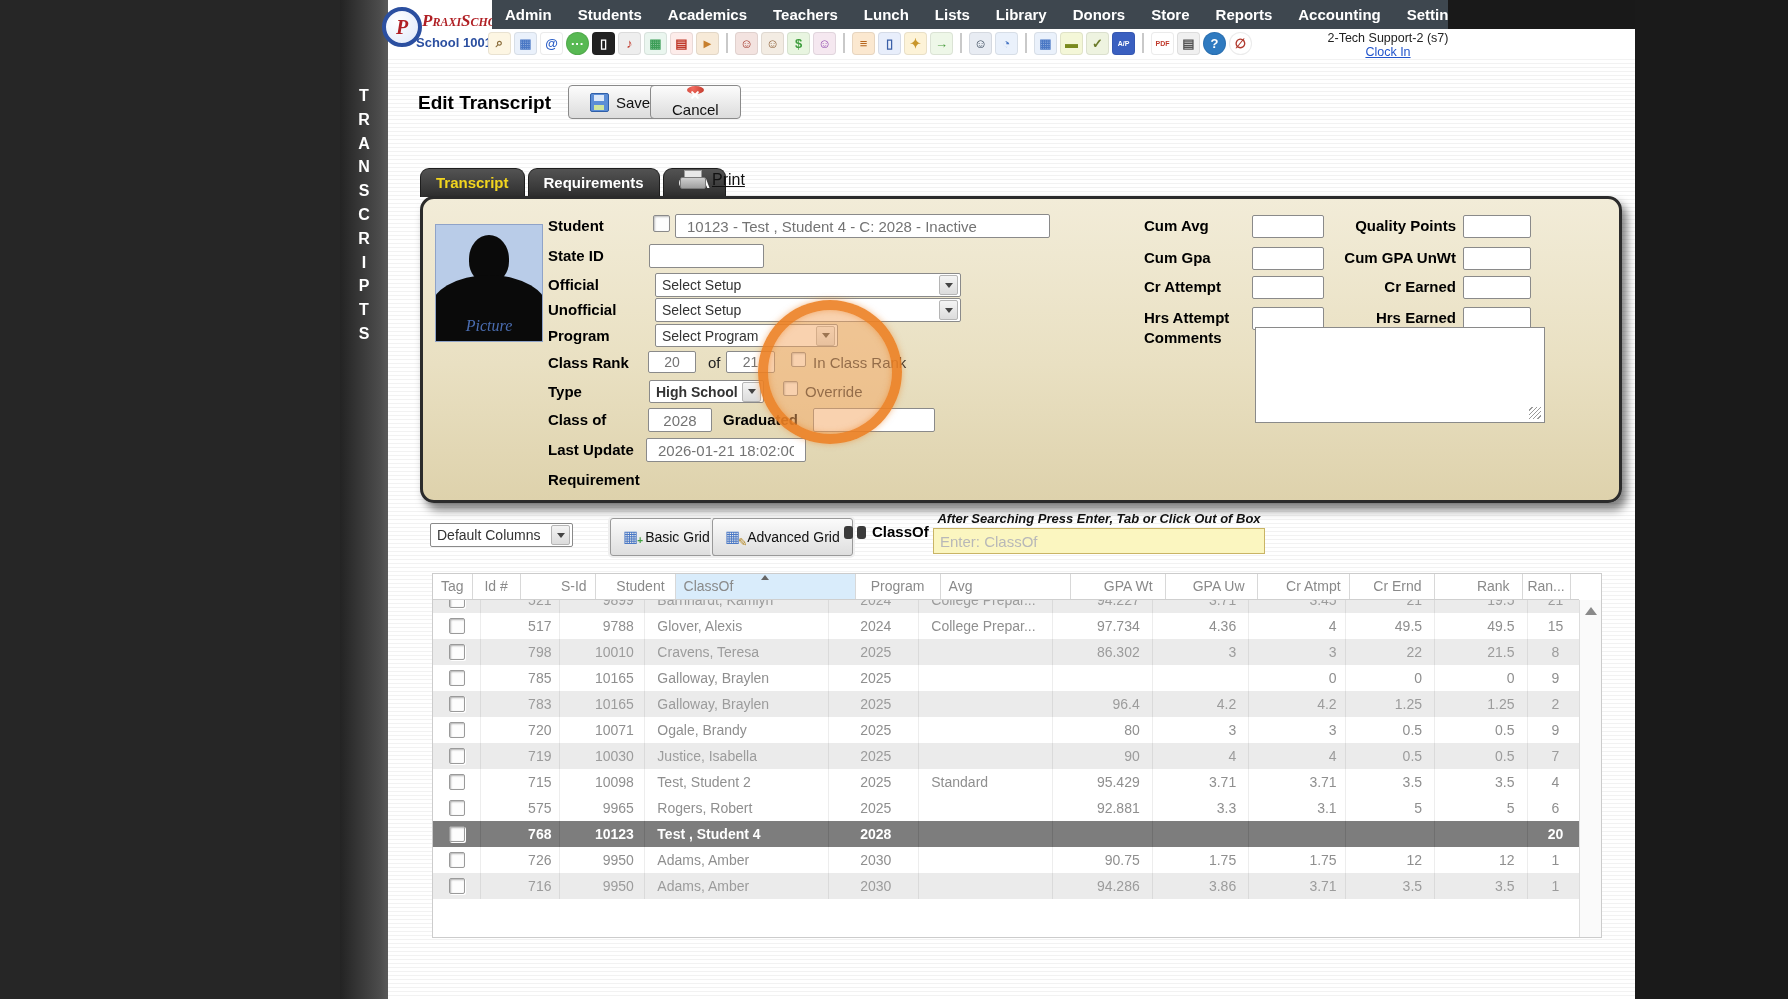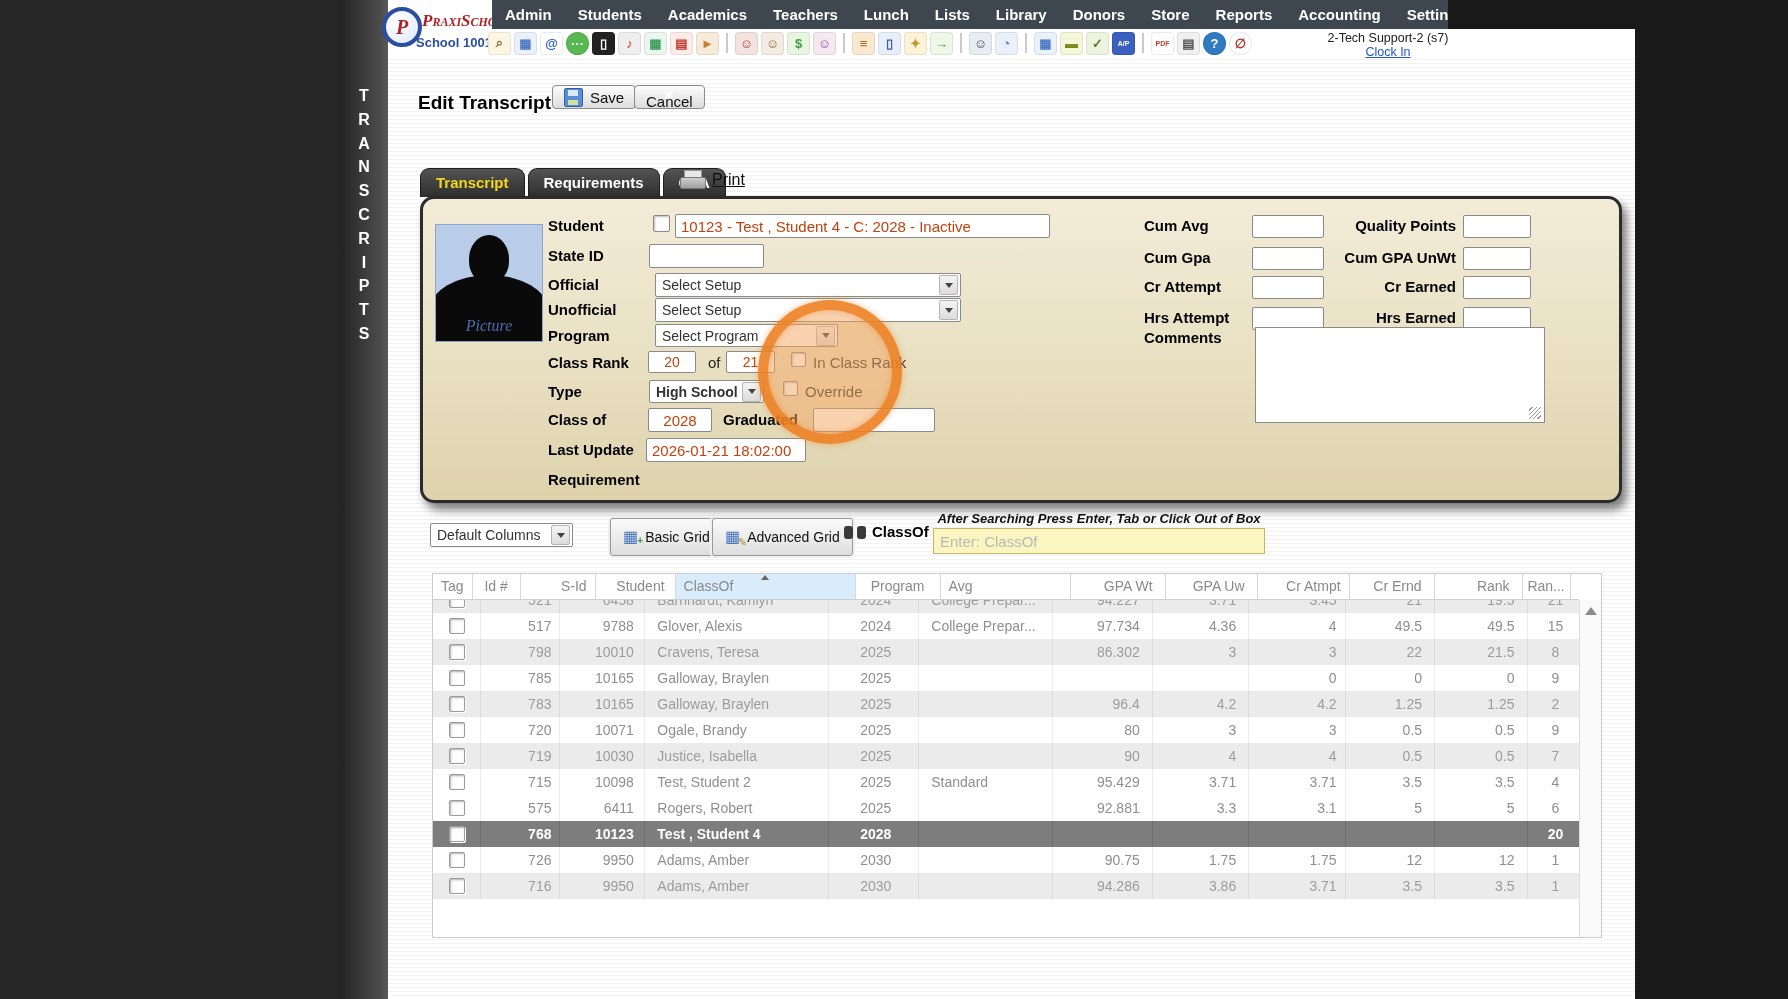--- a/index.html
+++ b/index.html
@@ -35,21 +35,21 @@
        font-size:13px;font-weight:bold;cursor:pointer;border:1px solid rgba(0,0,0,0.08);}
   .tb-item[data-state="divider"]{width:2px;height:20px;background:#c9c9c9;border:none;border-radius:0;margin:0 4px;cursor:default;}
   .tb-item[data-size="s"] .tb-glyph{font-size:7px;letter-spacing:0;}
   .user-block{position:absolute;left:900px;top:31px;width:200px;text-align:center;font-size:12.5px;color:#222;}
   .clockin{color:#2255cc;text-decoration:underline;cursor:pointer;font-size:12.5px;}
   
   .main{position:absolute;left:0;top:56px;width:1247px;height:943px;}
   .page-title{position:absolute;left:30px;top:36px;font-size:19px;font-weight:bold;color:#000;}
   .btn{position:absolute;display:inline-flex;align-items:center;gap:7px;
        background:linear-gradient(180deg,#fcfcfc,#dcdcdc);border:1px solid #8a8a8a;border-radius:4px;
-       padding:0 11px;height:24px;font-size:15px;color:#111;cursor:pointer;}
+       padding:0 21px;height:34px;font-size:15px;color:#111;cursor:pointer;margin-left:16px;}
   .btn-save{left:164px;top:29px;}
   .btn-cancel{left:246px;top:29px;flex-direction:column;}
   .floppy{width:17px;height:17px;background:#5b8dd6;border:1px solid #2f5fa8;border-radius:2px;position:relative;}
   .floppy::before{content:"";position:absolute;left:3px;top:1px;width:10px;height:6px;background:#dce8f8;}
   .floppy::after{content:"";position:absolute;left:3px;bottom:1px;width:10px;height:5px;background:#cfe49a;}
   .cancel-ic{width:17px;height:17px;border-radius:50%;background:radial-gradient(circle at 35% 30%,#f26a5e,#c0392b);position:relative;}
   .cancel-ic::before,.cancel-ic::after{content:"";position:absolute;left:3.5px;top:7.5px;width:10px;height:2px;background:#fff;border-radius:1px;}
   .cancel-ic::before{transform:rotate(45deg);} .cancel-ic::after{transform:rotate(-45deg);}
   
   .tabs{position:absolute;left:32px;top:112px;display:flex;gap:3px;}
@@ -65,21 +65,21 @@
   .panel{position:absolute;left:32px;top:140px;width:1196px;height:301px;border:3px solid #2b2b2b;border-radius:14px;
        background:linear-gradient(180deg,#f2ecd8 0%,#e9e0c2 55%,#ded2ac 100%);
        box-shadow:5px 7px 10px rgba(0,0,0,0.5);}
   .pic{position:absolute;left:12px;top:25px;width:106px;height:116px;background:#b9cce8;border:1px solid #8fa3c8;overflow:hidden;}
   .pic-head{position:absolute;left:33px;top:10px;width:40px;height:48px;border-radius:50% 50% 45% 45%;background:#0a0a0a;}
   .pic-body{position:absolute;left:-6px;top:50px;width:118px;height:70px;border-radius:50% 50% 0 0;background:#0a0a0a;}
   .pic-cap{position:absolute;left:0;bottom:6px;width:100%;text-align:center;color:#4a6cb0;
        font-family:"Liberation Serif",serif;font-style:italic;font-size:16px;}
   .flabel{position:absolute;font-size:15px;font-weight:bold;color:#000;line-height:22px;white-space:nowrap;}
   .fin{position:absolute;background:#fff;border:1px solid #8a8a8a;border-radius:2px;box-sizing:border-box;
-       font-size:14px;padding:0 5px;color:#c2410c;font-family:"Liberation Sans",sans-serif;}
+       font-size:14px;padding:0 11px;color:#737373;font-family:"Liberation Sans",sans-serif;}
   .sel{position:absolute;background:#fff;border:1px solid #8a8a8a;border-radius:2px;box-sizing:border-box;
        display:flex;align-items:center;justify-content:space-between;padding:0 2px 0 6px;font-size:14px;color:#333;cursor:pointer;}
   .sel-box{width:17px;height:18px;background:linear-gradient(180deg,#f4f4f4,#dcdcdc);border:1px solid #b5b5b5;
        display:flex;align-items:center;justify-content:center;border-radius:2px;}
   .sel-arr{width:0;height:0;border-left:4px solid transparent;border-right:4px solid transparent;border-top:5px solid #444;}
   .chk{position:absolute;width:17px;height:17px;background:#fdfdfd;border:1px solid #8a8a8a;border-radius:2px;
        box-shadow:inset 1px 1px 2px rgba(0,0,0,0.25);cursor:pointer;box-sizing:border-box;}
   .ftext{position:absolute;font-size:15px;color:#222;line-height:20px;white-space:nowrap;}
   .comments{position:absolute;left:832px;top:128px;width:290px;height:96px;background:#fff;border:1px solid #8a8a8a;
        resize:none;box-sizing:border-box;font-family:"Liberation Sans",sans-serif;font-size:14px;}
@@ -424,21 +424,21 @@
     <input class="searchbox" placeholder="Enter: ClassOf" style="">
 
     <div class="grid">
       <div class="grid-header">
         <span class="gh" data-state="normal">Tag</span><span class="gh" data-state="normal">Id #</span><span class="gh" data-state="normal">S-Id</span><span class="gh" data-state="normal">Student</span><span class="gh" data-state="sorted">ClassOf</span><span class="gh" data-state="normal">Program</span><span class="gh" data-state="normal">Avg</span><span class="gh" data-state="normal">GPA Wt</span><span class="gh" data-state="normal">GPA Uw</span><span class="gh" data-state="normal">Cr Atmpt</span><span class="gh" data-state="normal">Cr Ernd</span><span class="gh" data-state="normal">Rank</span><span class="gh" data-state="normal">Ran...</span>
       </div>
       <div class="grid-body">
         <div class="grid-row" data-state="shaded clipped">
             <span class="gc"><span class="row-chk"></span></span>
             <span class="gc">521</span>
-            <span class="gc">6458</span>
+            <span class="gc">9899</span>
             <span class="gc">Barnhardt, Kamlyn</span>
             <span class="gc">2024</span>
             <span class="gc">College Prepar...</span>
             <span class="gc">94.227</span>
             <span class="gc">3.71</span>
             <span class="gc">3.45</span>
             <span class="gc">21</span>
             <span class="gc">19.5</span>
             <span class="gc">21</span>
             
@@ -544,21 +544,21 @@
             <span class="gc">3.71</span>
             <span class="gc">3.71</span>
             <span class="gc">3.5</span>
             <span class="gc">3.5</span>
             <span class="gc">4</span>
             
           </div>
           <div class="grid-row" data-state="normal">
             <span class="gc"><span class="row-chk"></span></span>
             <span class="gc">575</span>
-            <span class="gc">6411</span>
+            <span class="gc">9965</span>
             <span class="gc">Rogers, Robert</span>
             <span class="gc">2025</span>
             <span class="gc"></span>
             <span class="gc">92.881</span>
             <span class="gc">3.3</span>
             <span class="gc">3.1</span>
             <span class="gc">5</span>
             <span class="gc">5</span>
             <span class="gc">6</span>
             

